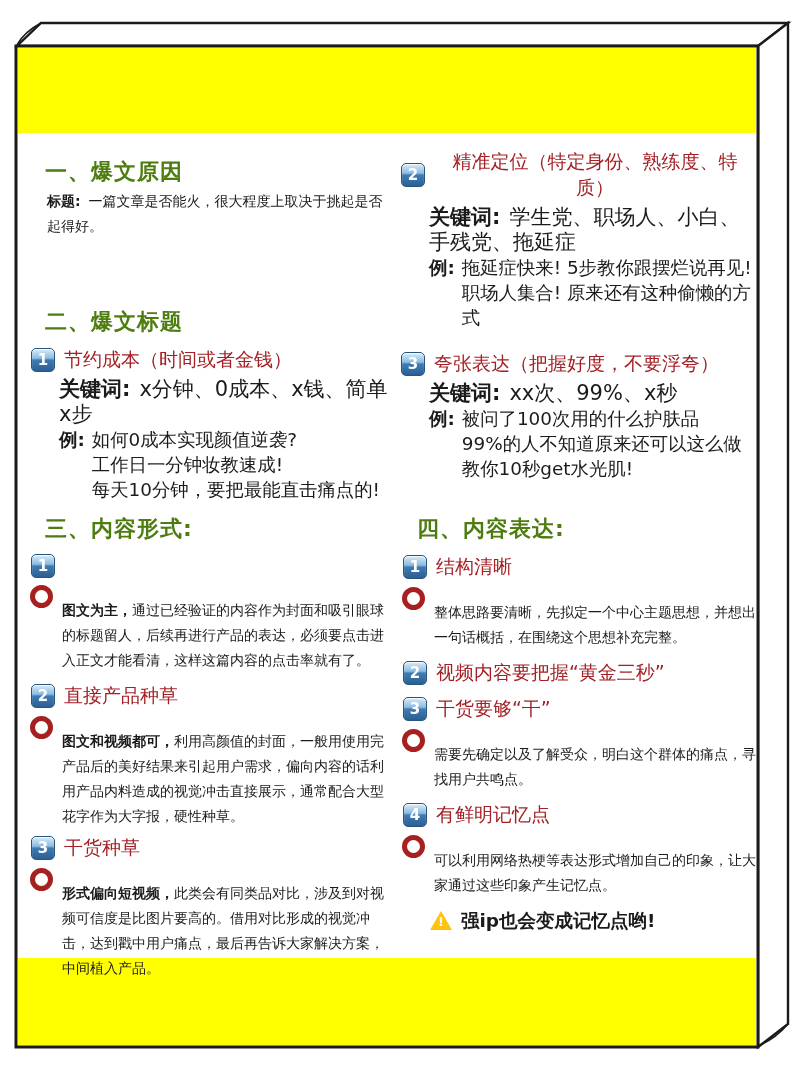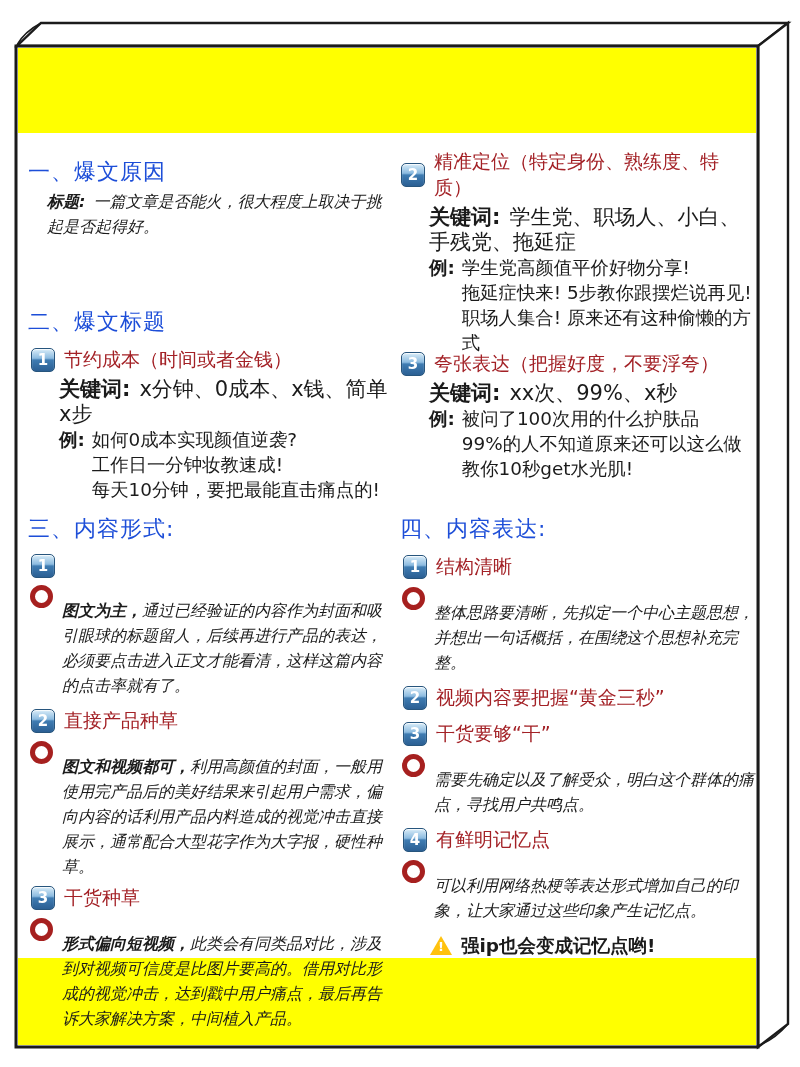--- a/index.html
+++ b/index.html
@@ -3,31 +3,31 @@
 <meta charset="utf-8">
 <style>
   html,body{margin:0;padding:0;background:#ffffff;}
   #page{position:relative;width:800px;height:1067px;background:#ffffff;overflow:hidden;
         font-family:"DejaVu Sans","Liberation Sans",sans-serif;color:#1b1b1b;}
   #frame-svg{position:absolute;left:0;top:0;z-index:0;}
   .band{position:absolute;left:18px;width:738px;background:#FFFF00;z-index:1;}
   #band-top{top:48px;height:85px;}
   #band-bottom{top:958px;height:87px;}
   .sec{position:absolute;z-index:2;}
-  .h1{font-size:22px;font-weight:normal;color:#1d4ed8;letter-spacing:1px;}
-  .p{font-size:16px;line-height:25px;margin-top:2px;font-style:italic;}
+  .h1{font-size:22px;font-weight:bold;color:#4d7c0f;letter-spacing:1px;margin-left:17px;}
+  .p{font-size:14px;line-height:25px;margin-top:2px;}
   .p b{margin-right:8px;}
   .indent{margin-left:19px;}
   .badge-row{display:flex;align-items:center;margin:10px 0 4px 3px;}
   .badge{flex:none;width:22px;height:22px;border-radius:5px;margin-right:9px;
          background:linear-gradient(180deg,#d8ecf8 0%,#8cbbe0 42%,#3f7cb2 50%,#2b5f93 100%);
          border:1px solid #27557d;color:#ffffff;font-weight:bold;font-size:15px;
          display:flex;align-items:center;justify-content:center;
          box-shadow:inset 0 1px 1px rgba(255,255,255,.85);}
-  .item-title{font-size:19px;color:#A32126;}
+  .item-title{font-size:19px;color:#A32126;text-align:center;}
   .kv{font-size:21px;line-height:25px;margin-left:31px;}
   .kv b{margin-right:9px;}
   .ex{display:flex;font-size:18.4px;line-height:25px;margin-left:31px;}
   .ex b{flex:none;margin-right:7px;}
   .ring-row{display:flex;margin:4px 0 6px 0;}
   .ring{flex:none;width:13px;height:13px;border:5px solid #A6201F;border-radius:50%;
         background:#fff;margin:3px 9px 0 2px;}
   .ring-row .p{margin-top:16px;flex:1;}
   .warn-row{display:flex;align-items:center;margin:10px 0 0 30px;font-size:18.5px;font-weight:bold;}
   .warn-tri{position:relative;flex:none;width:0;height:0;margin-right:9px;
@@ -62,21 +62,20 @@
     <div class="badge-row" style="margin-top:0;">
       <div class="badge">2</div>
       <div class="item-title">精准定位（特定身份、熟练度、特质）</div>
     </div>
     <div class="kv">
       <b>关键词:</b><span>学生党、职场人、小白、手残党、拖延症</span>
     </div>
     <div class="ex">
       <b>例:</b>
       <div>
-        <div>学生党高颜值平价好物分享!</div>
         <div>拖延症快来! 5步教你跟摆烂说再见!</div>
         <div>职场人集合! 原来还有这种偷懒的方式</div>
       </div>
     </div>
   </div>
 
   <div class="sec" style="left:28px;top:307px;width:366px;">
     <div class="h1">二、爆文标题</div>
     <div class="badge-row">
       <div class="badge">1</div>

